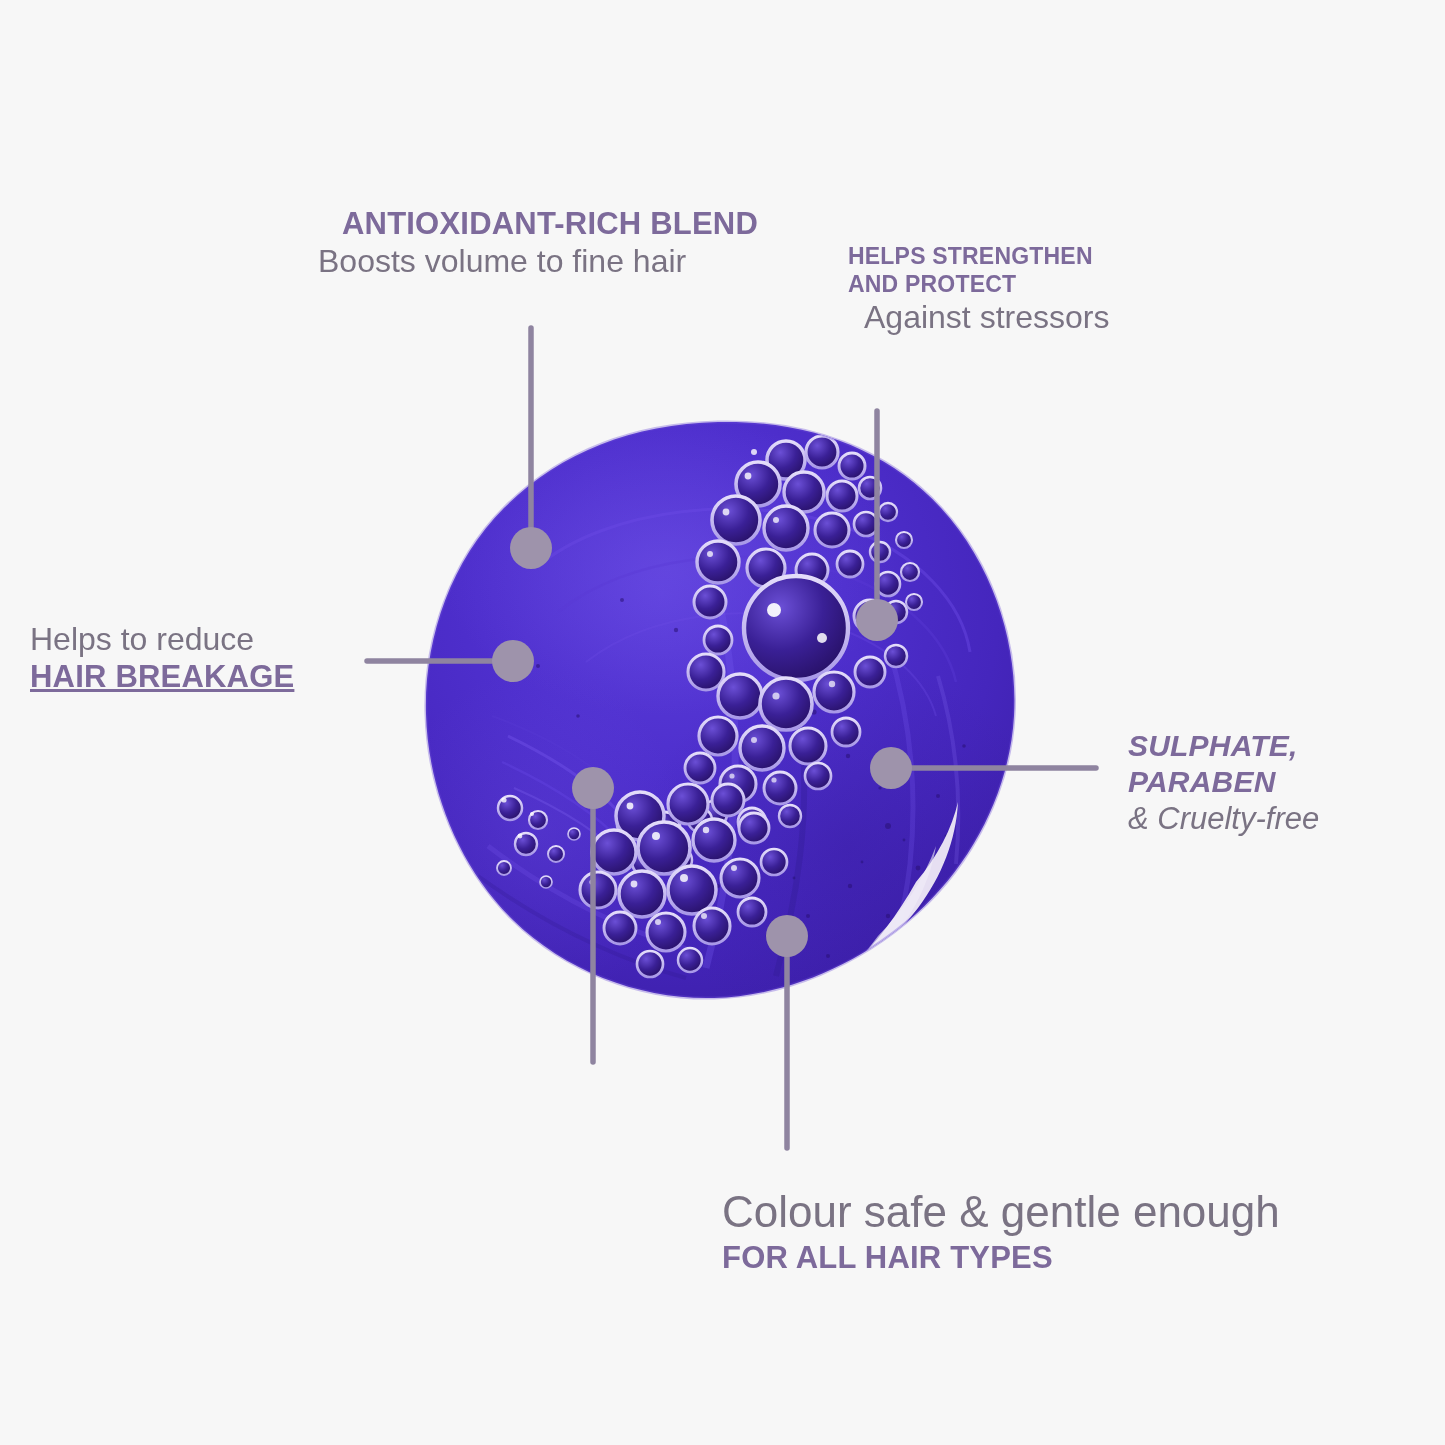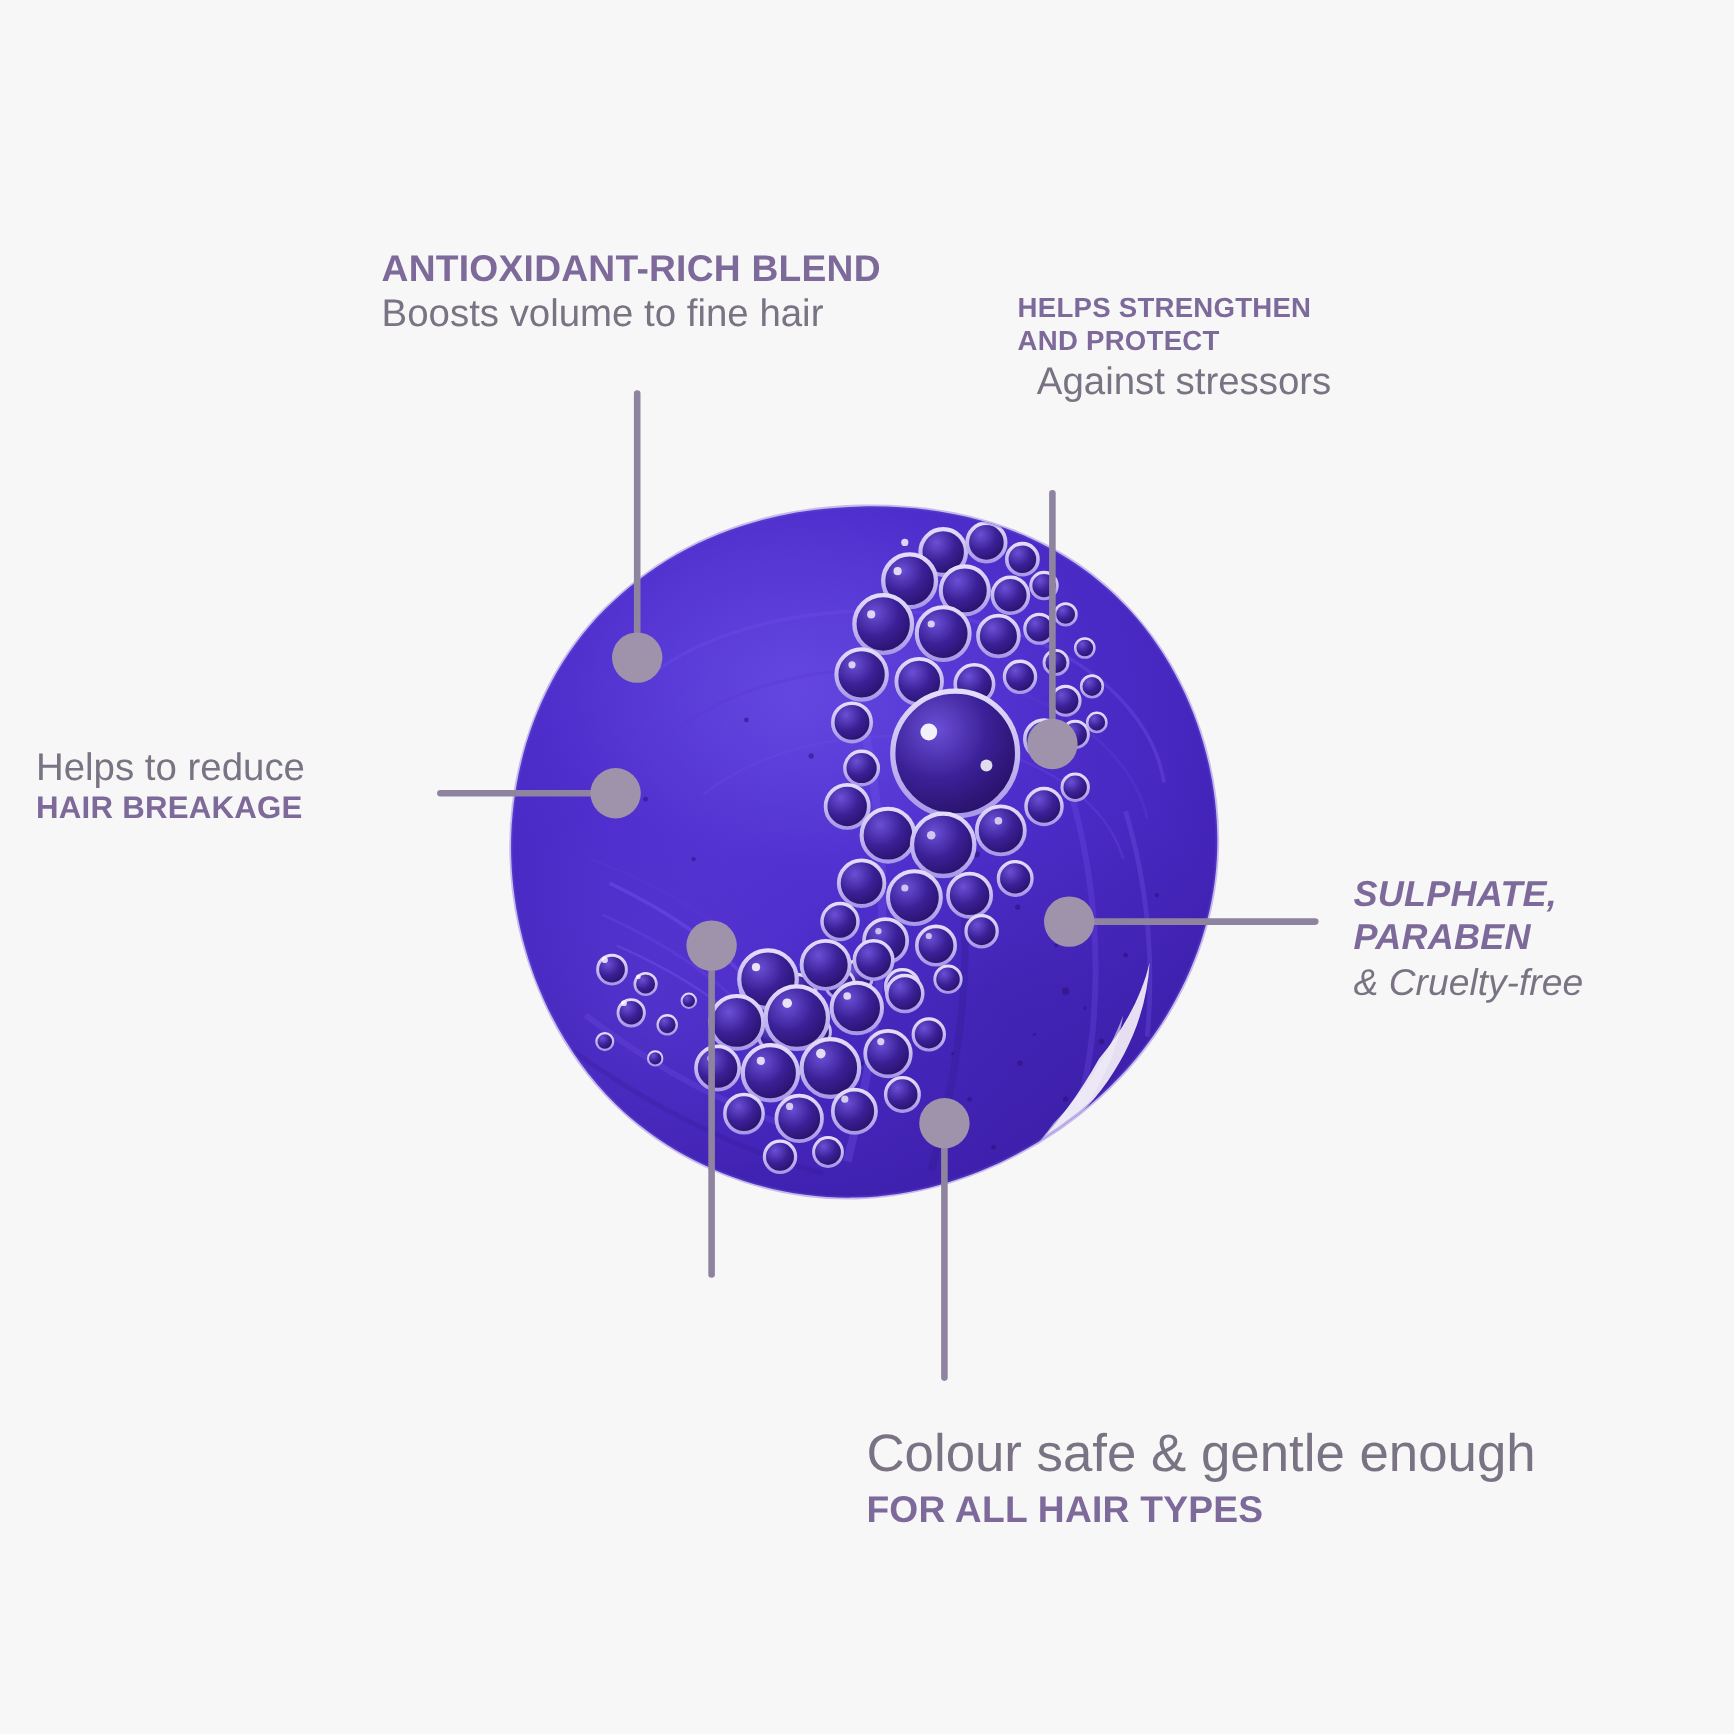--- a/index.html
+++ b/index.html
@@ -20,29 +20,29 @@
     letter-spacing:0.2px;
   }
   .callout .light{
     font-weight:400;
     color:#7a7383;
   }
   .callout .line{display:block;white-space:nowrap;}
 
   
   #c-antioxidant{left:318px;top:205px;font-size:31px;}
-  #c-antioxidant .bold{font-size:31px;}
+  #c-antioxidant .bold{font-size:31px;margin-left:24px;}
   #c-antioxidant .light{font-size:32px;}
 
   #c-strengthen{left:848px;top:243px;font-size:31px;}
   #c-strengthen .bold{font-size:23px;}
   #c-strengthen .light{font-size:32px;margin-left:16px;}
 
   #c-breakage{left:30px;top:620px;font-size:31px;text-align:left;}
-  #c-breakage .bold{font-size:26px;}
+  #c-breakage .bold{font-size:31px;text-decoration:underline;}
   #c-breakage .light{font-size:32px;}
 
   #c-sulphate{left:1128px;top:728px;font-size:30px;font-style:italic;}
   #c-sulphate .bold{font-size:30px;}
   #c-sulphate .light{font-size:31px;}
 
   #c-colourfade{left:392px;top:1096px;font-size:31px;}
   #c-colourfade .bold{font-size:31px;}
   #c-colourfade .light{font-size:32px;}
 

